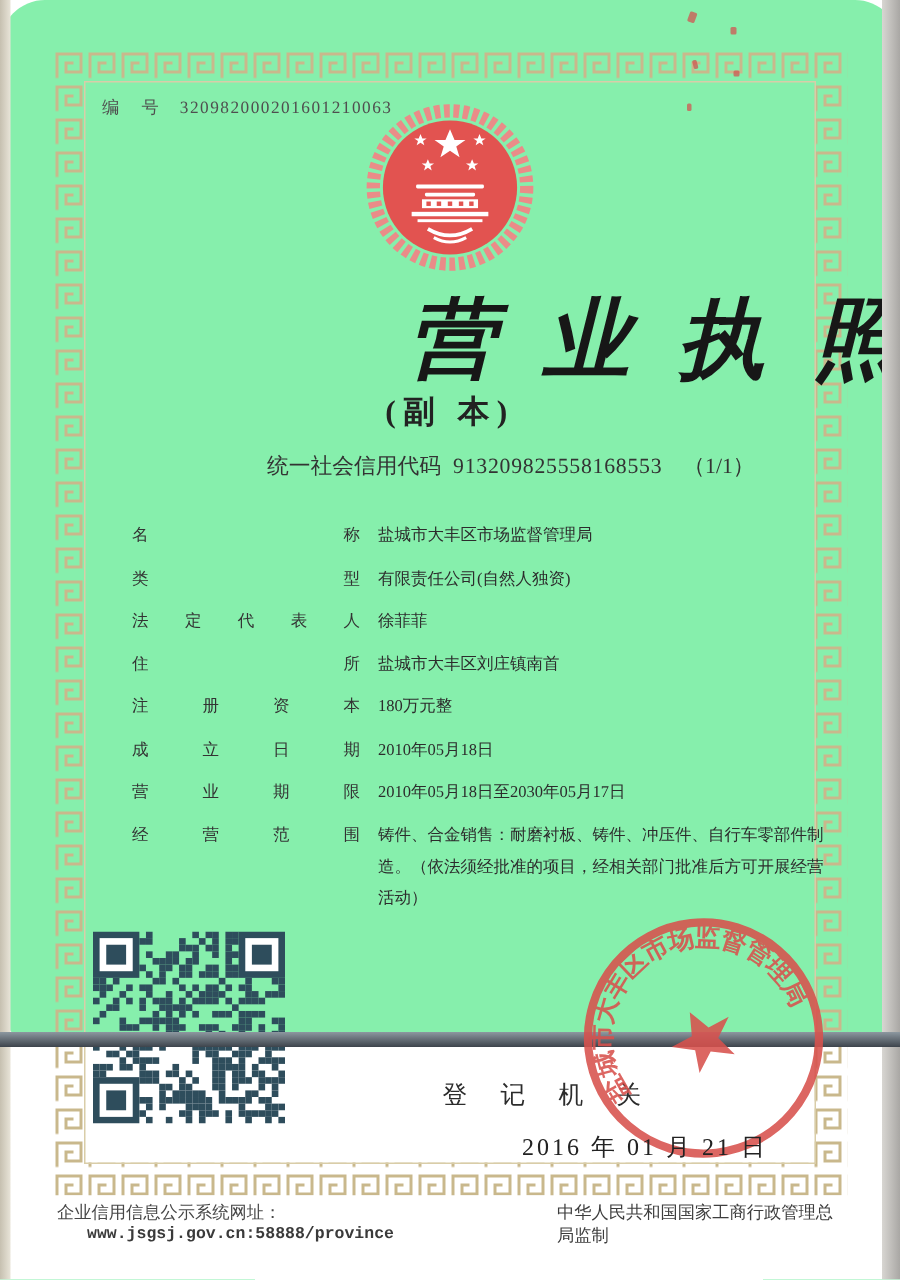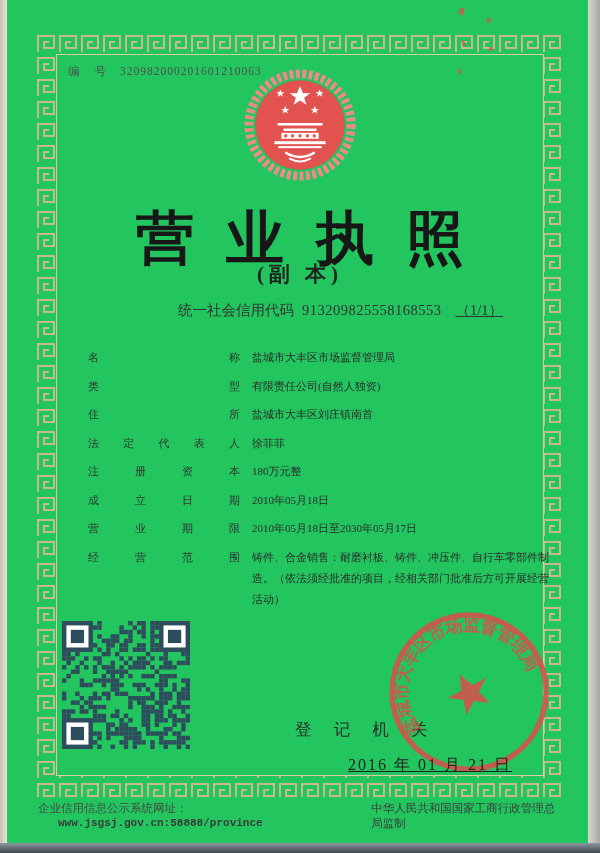--- a/index.html
+++ b/index.html
@@ -1,59 +1,59 @@
 <!DOCTYPE html>
 <html><head>
 <meta charset="utf-8">
 <style>
   * { margin:0; padding:0; box-sizing:border-box; }
   html,body { width:600px; height:853px; }
   body { font-family:"Liberation Serif","DejaVu Serif",serif; background:#ffffff; overflow:hidden; }
-  .page { position:relative; width:600px; height:853px; background:#22c55e; }
+  .page { position:relative; width:600px; height:698px; background:#86efac;border-radius:30px; }
 
   
   .edge-left  { position:absolute; left:0; top:0; width:7px; height:853px;
                 background:linear-gradient(to right,#c6c0b0,#e8e4d8); }
   .edge-right { position:absolute; right:0; top:0; width:12px; height:853px;
                 background:linear-gradient(to left,#a9a7a4,#d8d6d2); }
   .edge-bottom{ position:absolute; left:0; bottom:0; width:600px; height:10px;
                 background:linear-gradient(to bottom,#8d98a0,#3d444c); }
 
   .frame { position:absolute; left:35px; top:33px; }
 
   .serial { position:absolute; left:68px; top:64px; font-size:11.5px; color:#4f4f4f; letter-spacing:1px; }
   .serial .lbl { letter-spacing:6px; margin-right:8px; }
 
   .emblem { position:absolute; left:241px; top:66px; width:118px; height:118px; }
 
-  .title-row { position:absolute; left:0; top:200px; width:600px; text-align:center; }
+  .title-row { position:absolute; left:0; top:188px; width:600px; text-align:right;font-style:italic; }
   .title-row .t { font-family:"Liberation Sans","DejaVu Sans",sans-serif; font-weight:900;
                   font-size:58px; color:#171717; letter-spacing:32px; margin-right:-32px; }
   .subtitle { position:absolute; left:0; top:260px; width:600px; text-align:center;
               font-size:21px; color:#222; letter-spacing:5px; font-weight:bold; }
 
   .credit-line { position:absolute; left:178px; top:301px; font-size:14.5px; color:#333; white-space:nowrap; }
   .credit-line .code { margin-left:8px; letter-spacing:.5px; }
-  .credit-line .pg { margin-left:14px;text-decoration:underline; }
+  .credit-line .pg { margin-left:14px; }
 
   .fields { position:absolute; left:88px; top:347px; width:470px; }
   .frow { display:flex; margin-bottom:7.5px; font-size:11px; color:#2c2c2c; line-height:21px; }
   .frow .label { width:152px; flex:0 0 152px; text-align:justify; text-align-last:justify; color:#333; }
   .frow .value { margin-left:12px; width:306px; }
 
   .qr { position:absolute; left:62px; top:621px; width:128px; height:128px; }
 
   .reg-label { position:absolute; left:283px; top:719px; font-size:16.5px; color:#2c2c2c;
                letter-spacing:9px; white-space:nowrap;margin-left:12px; }
 
   .seal { position:absolute; left:383px; top:606px; width:172px; height:172px;
           opacity:.88; transform:rotate(-28deg); z-index:3; }
 
   .issue-date { position:absolute; left:348px; top:755px; font-size:16px; color:#222;
-                z-index:4; white-space:nowrap; letter-spacing:2px;text-decoration:underline; }
+                z-index:4; white-space:nowrap; letter-spacing:2px; }
 
   .footer { position:absolute; left:38px; top:801px; width:528px; display:flex;
             justify-content:space-between; font-size:11.5px; color:#474747; }
   .footer .url { font-family:"Liberation Mono","DejaVu Sans Mono",monospace; font-weight:bold;
                  font-size:11px; margin-left:20px; color:#3a3a3a; }
   .footer .right { color:#3d3d3d; }
 
   .speck { position:absolute; background:#d05552; opacity:.75; border-radius:1px; z-index:5; }
   .sp1 { left:459px; top:8px;  width:5px; height:7px; transform:rotate(20deg); }
   .sp2 { left:487px; top:18px; width:4px; height:5px; }
@@ -119,26 +119,26 @@
   <div class="fields">
     <div class="frow">
       <span class="label">名称</span>
       <span class="value">盐城市大丰区市场监督管理局</span>
     </div>
     <div class="frow">
       <span class="label">类型</span>
       <span class="value">有限责任公司(自然人独资)</span>
     </div>
     <div class="frow">
+      <span class="label">法定代表人</span>
+      <span class="value">徐菲菲</span>
+    </div>
+    <div class="frow">
       <span class="label">住所</span>
       <span class="value">盐城市大丰区刘庄镇南首</span>
-    </div>
-    <div class="frow">
-      <span class="label">法定代表人</span>
-      <span class="value">徐菲菲</span>
     </div>
     <div class="frow">
       <span class="label">注册资本</span>
       <span class="value">180万元整</span>
     </div>
     <div class="frow">
       <span class="label">成立日期</span>
       <span class="value">2010年05月18日</span>
     </div>
     <div class="frow">

